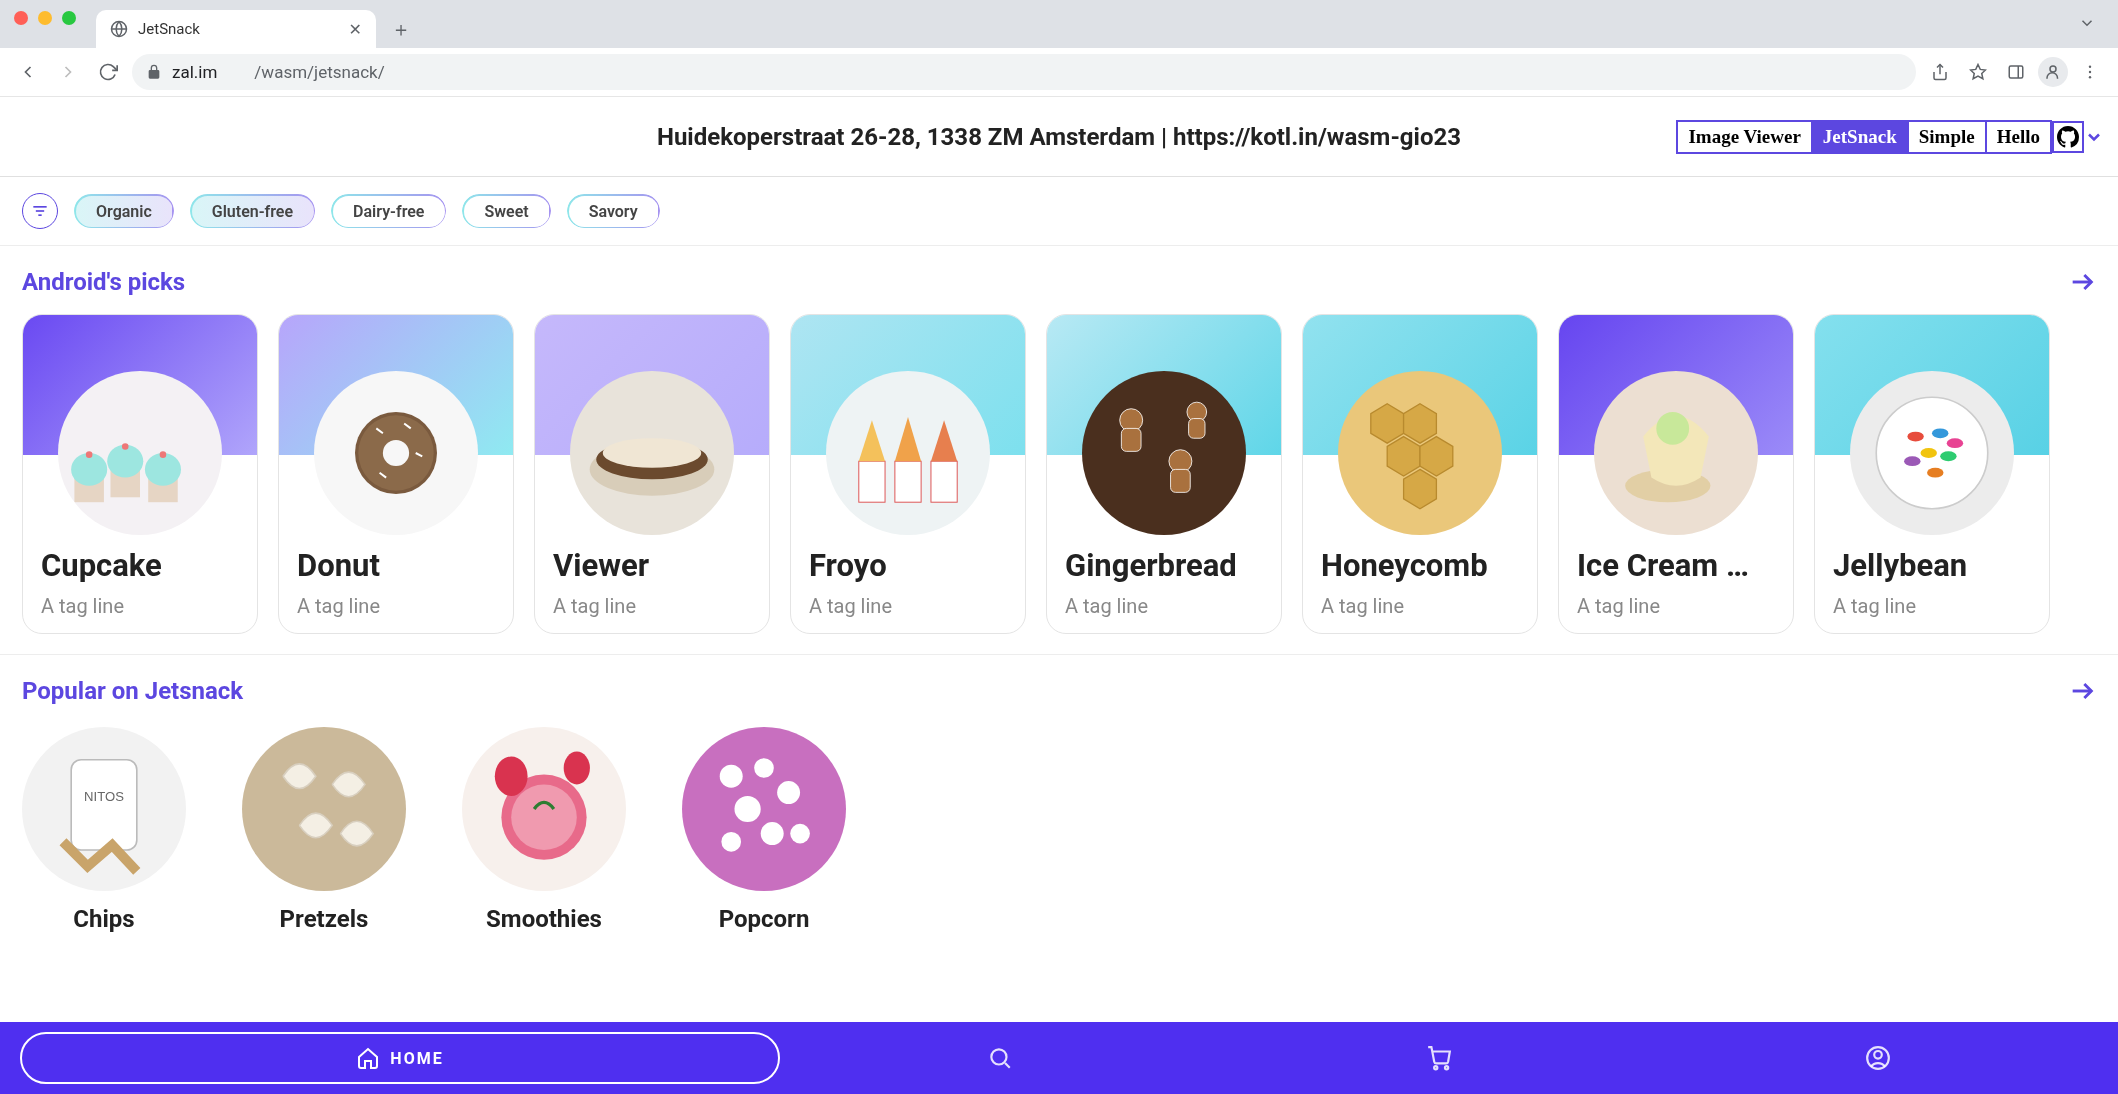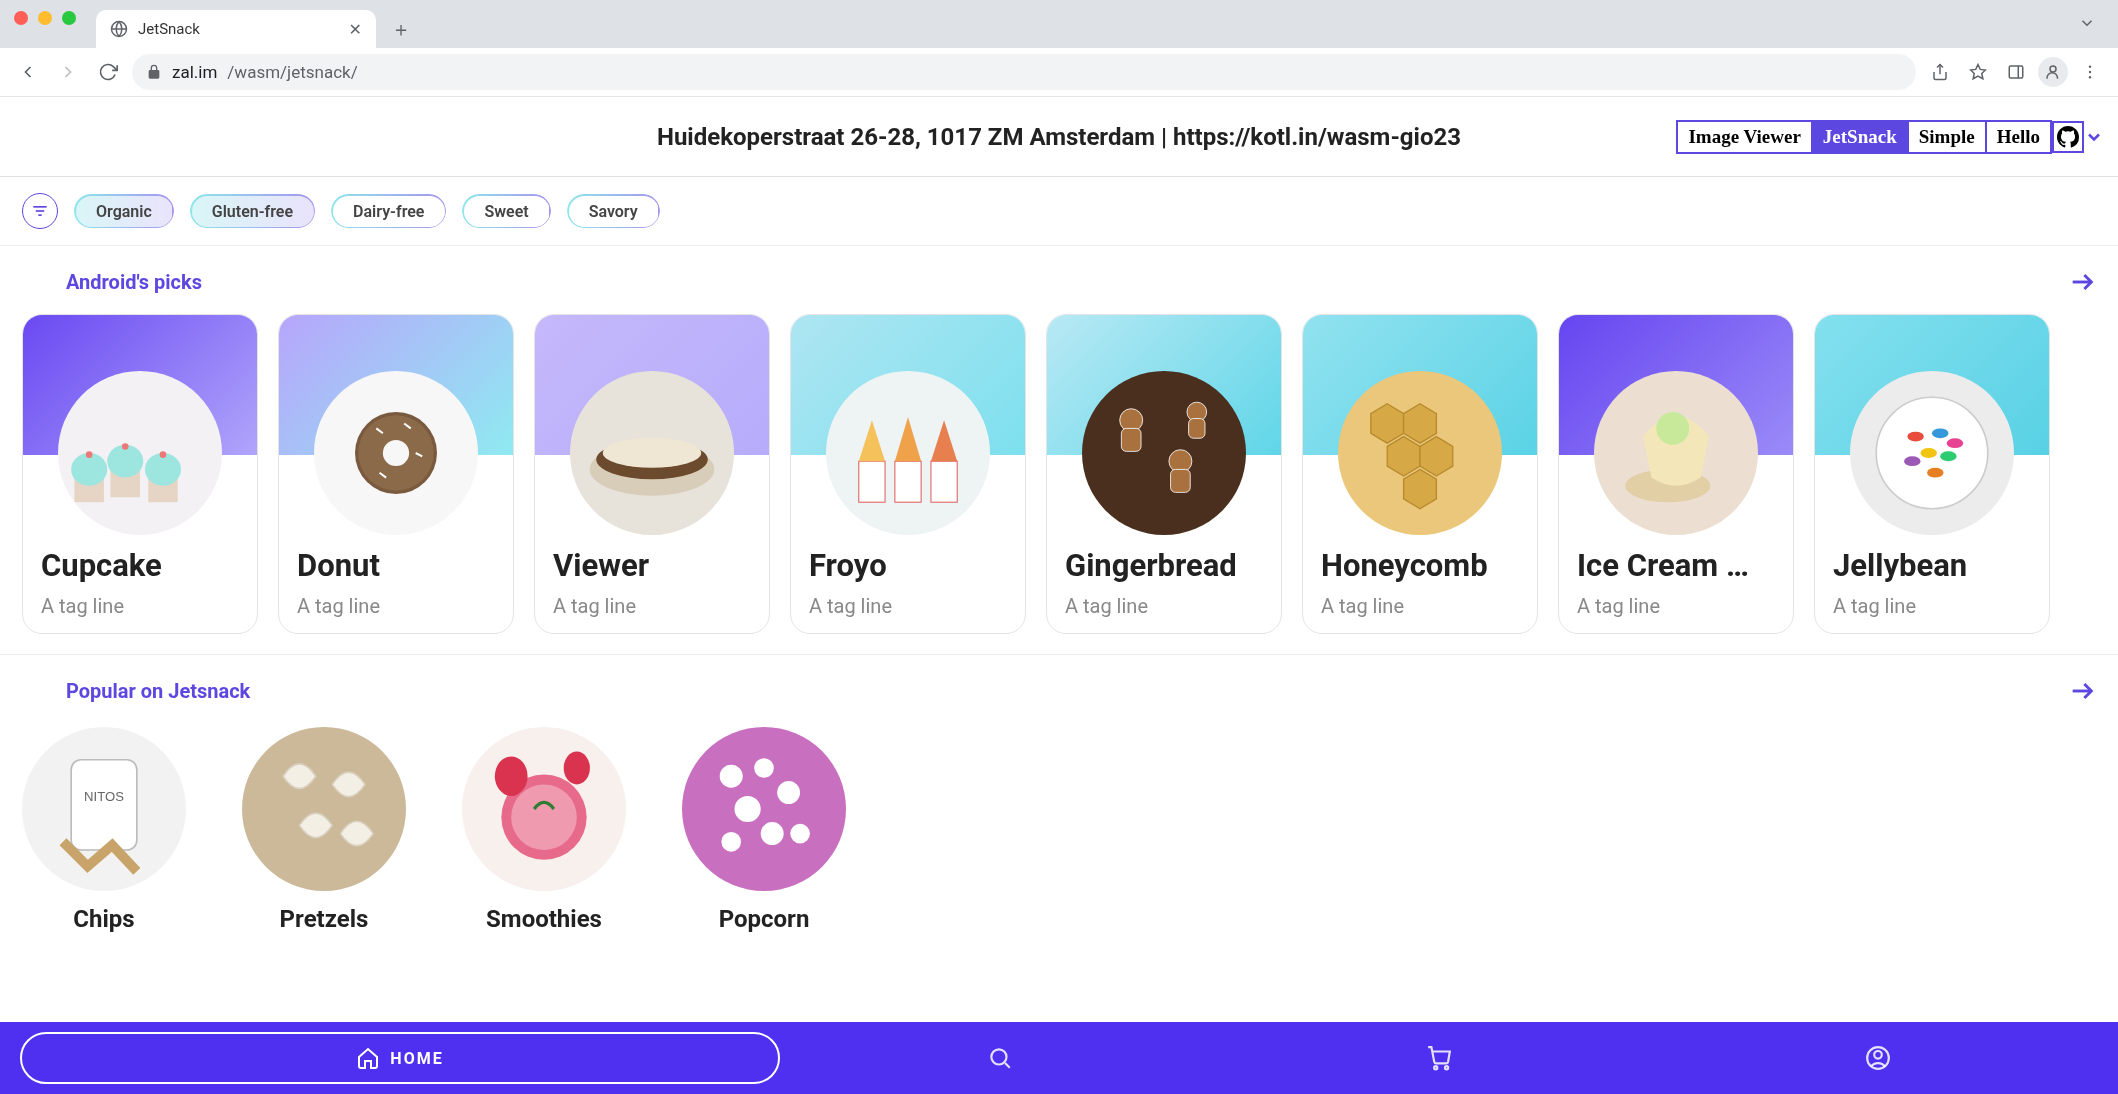--- a/index.html
+++ b/index.html
@@ -60,21 +60,21 @@
     background: #f1f3f4;
     border-radius: 18px;
     display: flex;
     align-items: center;
     padding: 0 14px;
     font-size: 17px;
     color: #202124;
     gap: 10px;
   }
   .omnibox .lock { color:#5f6368; }
-  .omnibox .url-secondary { color:#5f6368; }
+  .omnibox .url-secondary { color:#5f6368;margin-left:27px; }
   .toolbar-right { display:flex; align-items:center; gap: 6px; }
   .avatar-btn { width:30px; height:30px; border-radius:50%; background:#e8eaed; display:flex; align-items:center; justify-content:center; color:#5f6368;}
 
   
   .page { flex:1; display:flex; flex-direction:column; border-top: 1px solid #e6e6e6; overflow:hidden; background:#fff;}
   .page-header {
     height: 80px;
     border-bottom: 1px solid #e0e0e0;
     display:flex;
     align-items:center;
@@ -140,21 +140,21 @@
     background: linear-gradient(90deg,#8fe7ea,#a693f0);
     -webkit-mask: linear-gradient(#fff 0 0) content-box, linear-gradient(#fff 0 0);
     -webkit-mask-composite: xor;
     mask-composite: exclude;
   }
   .chip.selected { background: linear-gradient(90deg, #d9f6f7, #e9e3fb); }
 
   
   .section { padding: 10px 22px 20px; border-bottom: 1px solid #ededed;}
   .section-head { display:flex; align-items:center; justify-content:space-between; margin: 12px 0 18px;}
-  .section-title { font-size: 20px; font-weight: 700; color:#5c47e0;margin-left:44px; }
+  .section-title { font-size: 24px; font-weight: 700; color:#5c47e0; }
   .arrow-right { color:#5c47e0; cursor:pointer; }
 
   
   .cards-row { display:flex; gap: 20px; overflow:hidden; }
   .card {
     width: 236px; min-width: 236px; height: 320px;
     border: 1px solid #e4e4e4; border-radius: 20px;
     overflow:hidden; cursor:pointer;
     display:flex; flex-direction:column;
   }
@@ -300,21 +300,21 @@
             <circle cx="12" cy="19" r="1.6"></circle>
           </svg>
       </div>
     </div>
   </div>
 </div>
 
 <div class="page">
 
   <div class="page-header">
-    <span>Huidekoperstraat 26-28, 1017 ZM Amsterdam | https://kotl.in/wasm-gio23</span>
+    <span>Huidekoperstraat 26-28, 1338 ZM Amsterdam | https://kotl.in/wasm-gio23</span>
     <div class="header-right">
       <div class="demo-tabs">
         <div class="dt">Image Viewer</div>
         <div class="dt active">JetSnack</div>
         <div class="dt">Simple</div>
         <div class="dt">Hello</div>
       </div>
       <div class="gh">
         <svg viewBox="0 0 16 16" fill="#000">
             <path d="M8 0C3.58 0 0 3.58 0 8c0 3.54 2.29 6.53 5.47 7.59.4.07.55-.17.55-.38 0-.19-.01-.82-.01-1.49-2.01.37-2.53-.49-2.69-.94-.09-.23-.48-.94-.82-1.13-.28-.15-.68-.52-.01-.53.63-.01 1.08.58 1.23.82.72 1.21 1.87.87 2.33.66.07-.52.28-.87.51-1.07-1.78-.2-3.64-.89-3.64-3.95 0-.87.31-1.59.82-2.15-.08-.2-.36-1.02.08-2.12 0 0 .67-.21 2.2.82a7.5 7.5 0 014 0c1.53-1.04 2.2-.82 2.2-.82.44 1.1.16 1.92.08 2.12.51.56.82 1.27.82 2.15 0 3.07-1.87 3.75-3.65 3.95.29.25.54.73.54 1.48 0 1.07-.01 1.93-.01 2.2 0 .21.15.46.55.38A8.01 8.01 0 0016 8c0-4.42-3.58-8-8-8z"></path>

